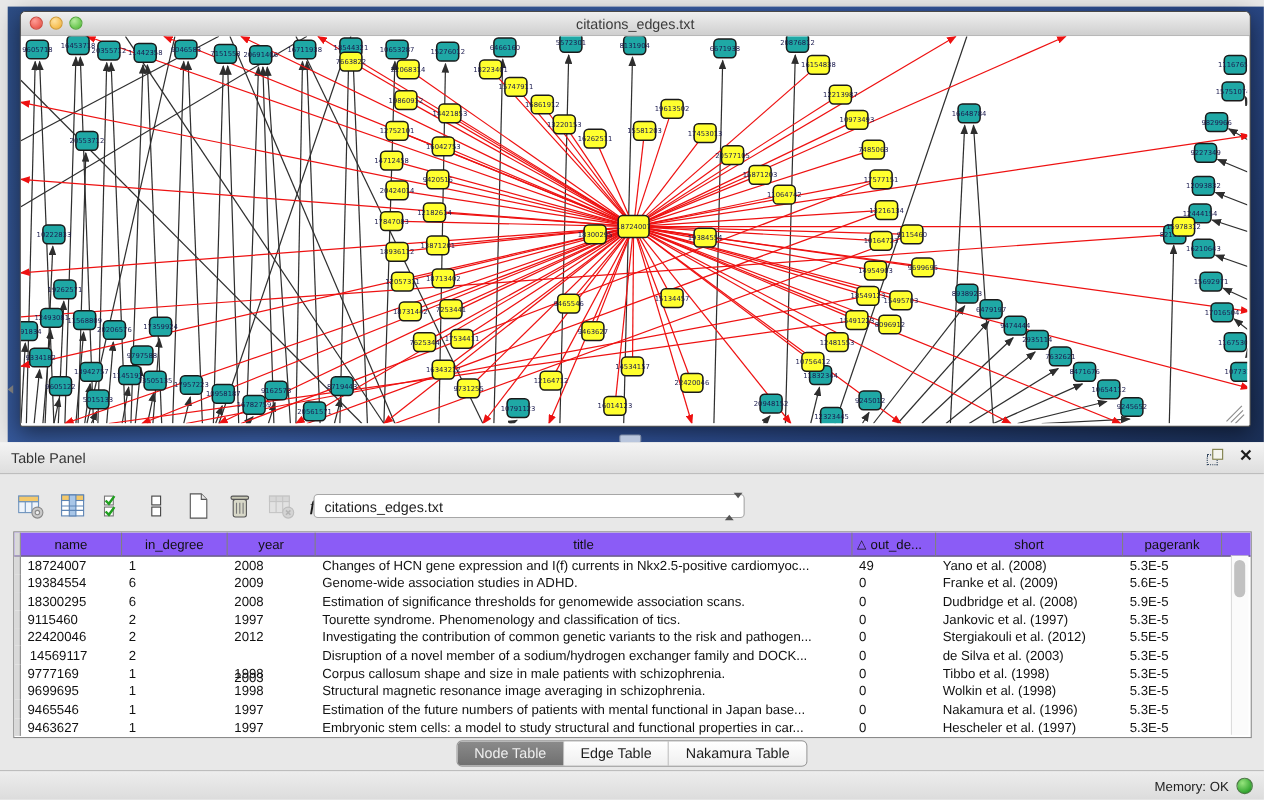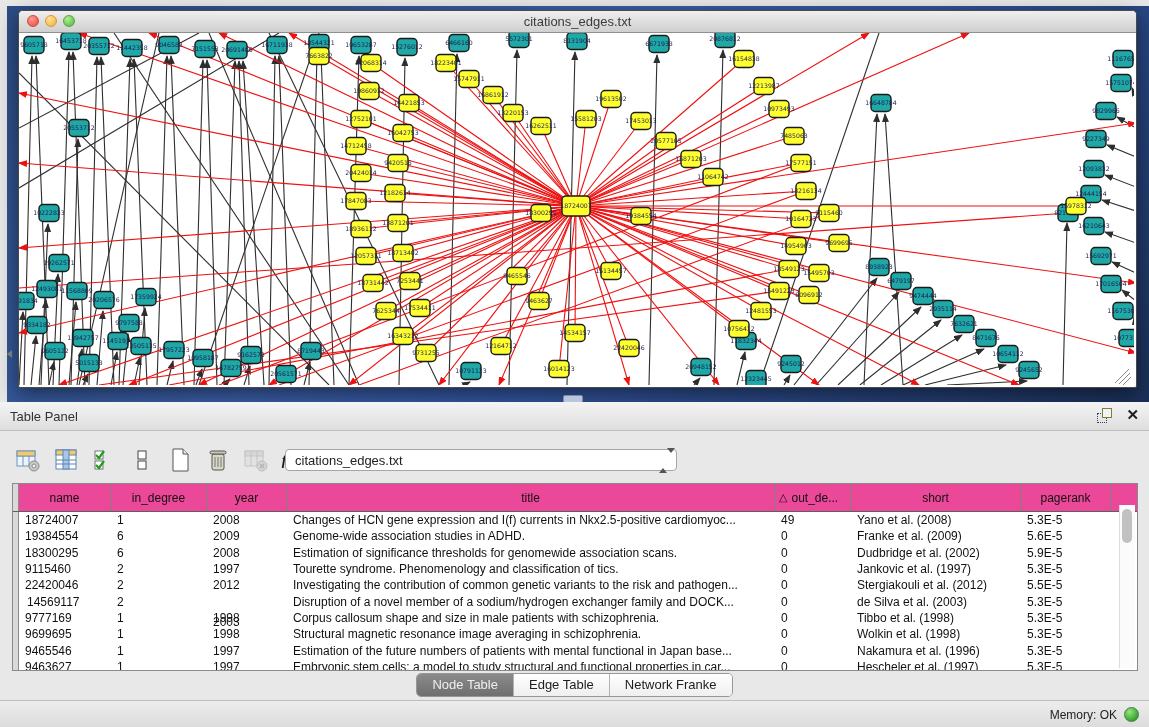--- a/index.html
+++ b/index.html
@@ -70,21 +70,21 @@
   }
   .combo .val{position:absolute;left:9px;top:3px;}
   .combo .stepper{position:absolute;right:8px;top:3px;width:9px;height:16px;}
   .combo .stepper .up{width:0;height:0;border-left:4px solid transparent;border-right:4px solid transparent;border-bottom:5px solid #555;margin-bottom:3px;}
   .combo .stepper .dn{width:0;height:0;border-left:4px solid transparent;border-right:4px solid transparent;border-top:5px solid #555;}
   
   .tablebox{
     position:absolute;left:12px;top:483px;width:1126px;height:188px;
     background:#fff;border:1px solid #8a8a8a;box-sizing:border-box;overflow:hidden;
   }
-  .thead{display:flex;height:28px;background:#ec4899;border-bottom:1px solid #5f5f5f;box-sizing:border-box;}
+  .thead{display:flex;height:22px;background:#8b5cf6;border-bottom:1px solid #5f5f5f;box-sizing:border-box;}
   .th{
     font-size:12px;color:#111;box-sizing:border-box;border-right:1px solid #808080;
     display:flex;align-items:center;justify-content:center;overflow:hidden;white-space:nowrap;cursor:pointer;
   }
   .th.sorted{justify-content:flex-start;padding-left:4px;}
   .th .tri{margin-right:4px;font-size:11px;}
   .lead{width:6px;background:#d9d9d9;border-right:1px solid #8a8a8a;box-sizing:border-box;}
   .trow{display:flex;height:16.3px;align-items:center;cursor:default;}
   .td{
     font-size:12px;color:#111;box-sizing:border-box;padding-left:6px;
@@ -936,21 +936,21 @@
         <div class="td" style="width: 170px;">Franke et al. (2009)</div>
         <div class="td" style="width: 90px;">5.6E-5</div>
       </div>
       <div class="trow">
         <div class="lead" style="height: 100%;"></div>
         <div class="td" style="width: 92px;">18300295</div>
         <div class="td" style="width: 96px;">6</div>
         <div class="td" style="width: 80px;">2008</div>
         <div class="td" style="width: 488px;">Estimation of significance thresholds for genomewide association scans.</div>
         <div class="td" style="width: 76px;">0</div>
-        <div class="td" style="width: 170px;">Dudbridge et al. (2002)</div>
+        <div class="td" style="width: 170px;">Dudbridge et al. (2008)</div>
         <div class="td" style="width: 90px;">5.9E-5</div>
       </div>
       <div class="trow">
         <div class="lead" style="height: 100%;"></div>
         <div class="td" style="width: 92px;">9115460</div>
         <div class="td" style="width: 96px;">2</div>
         <div class="td" style="width: 80px;">1997</div>
         <div class="td" style="width: 488px;">Tourette syndrome. Phenomenology and classification of tics.</div>
         <div class="td" style="width: 76px;">0</div>
         <div class="td" style="width: 170px;">Jankovic et al. (1997)</div>
@@ -1019,20 +1019,20 @@
     </div>
   <div class="vscroll">
     <div class="vthumb"></div>
   </div>
 </div>
 
 <div class="tabbar">
   <div class="segmented" id="segtabs">
       <div class="seg sel">Node Table</div>
       <div class="seg">Edge Table</div>
-      <div class="seg">Network Franke</div>
+      <div class="seg">Nakamura Table</div>
     </div>
 </div>
 
 <div class="statusbar">
   <span class="mem">Memory: OK</span>
   <span class="memdot"></span>
 </div>
 
 </body></html>

